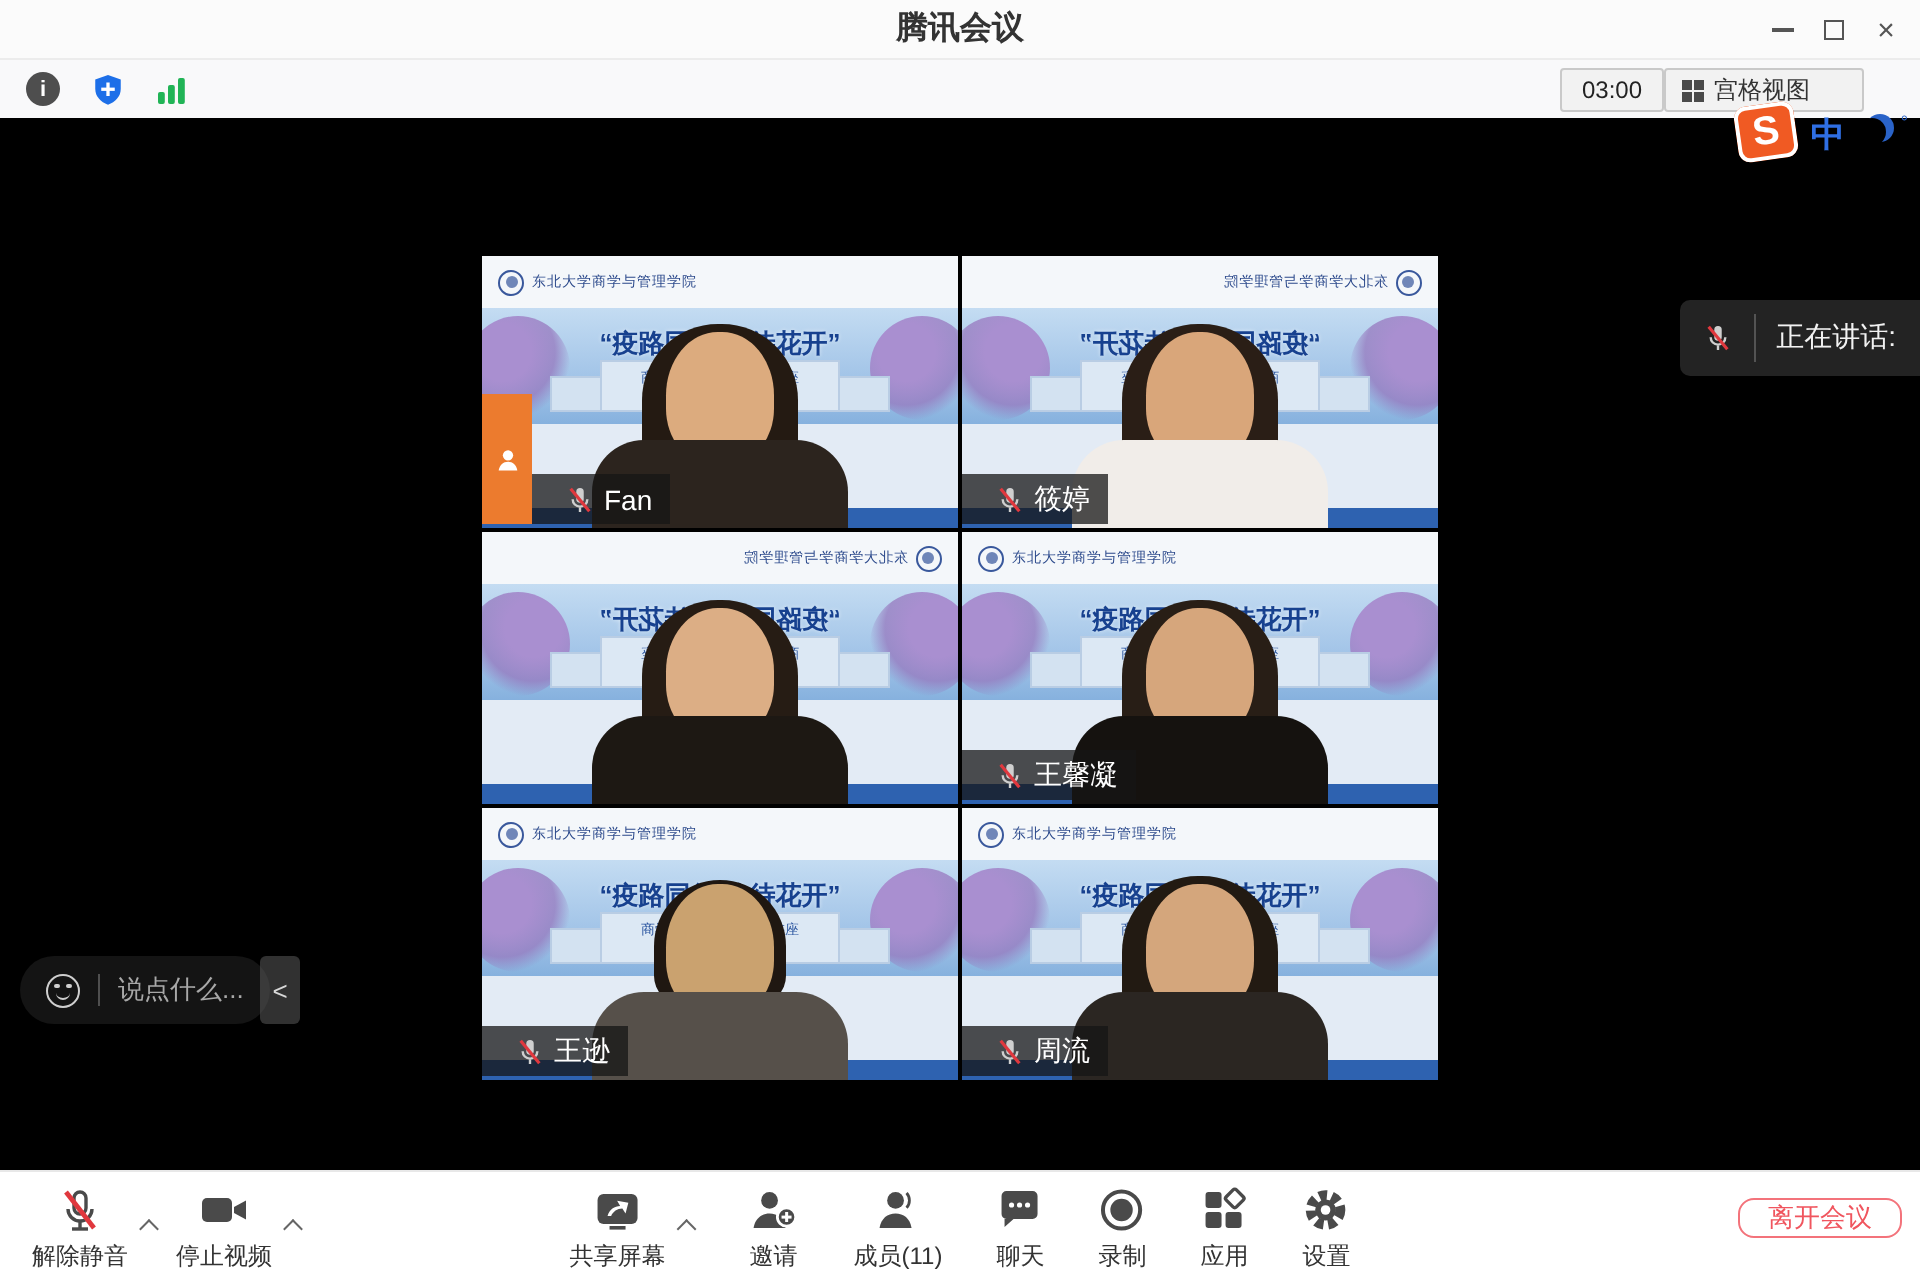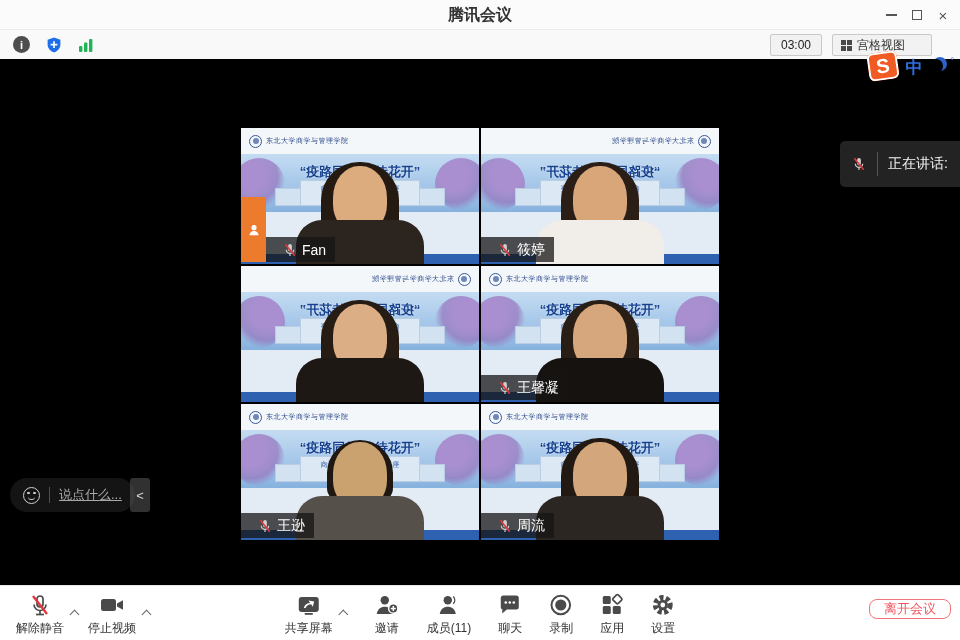--- a/index.html
+++ b/index.html
@@ -14,21 +14,21 @@
   .win-btn { width:26px; height:26px; display:flex; align-items:center; justify-content:center; cursor:default; }
   .ic-min { width:11px; height:2px; background:#555; }
   .ic-max { width:10px; height:10px; border:1.6px solid #555; }
   .ic-close { font-size:15px; color:#555; line-height:1; }
 
   
   .subbar { position:absolute; left:0; top:30px; width:960px; height:29px; background:#f9f9fa; }
   .subbar-left { position:absolute; left:10px; top:3px; display:flex; gap:9px; align-items:center; }
   .sq-hover { width:23px; height:23px; display:flex; align-items:center; justify-content:center; }
   .ic-info { width:17px; height:17px; border-radius:50%; background:#4e4e4e; color:#fff; font-size:11px; font-weight:bold; display:flex; align-items:center; justify-content:center; }
-  .subbar-right { position:absolute; right:28px; top:4px; display:flex; gap:10px; align-items:center; }
+  .subbar-right { position:absolute; right:28px; top:4px; display:flex; gap:0; align-items:center; }
   .timer-box { width:52px; height:22px; border:1px solid #c9c9c9; background:#f2f2f2; border-radius:2px; font-size:12px; color:#222; display:flex; align-items:center; justify-content:center; }
   .gridview-btn { height:22px; border:1px solid #c9c9c9; background:#f2f2f2; border-radius:2px; font-size:12px; color:#333; display:flex; align-items:center; gap:5px; padding:0 26px 0 8px; }
   .ic-grid { width:11px; height:11px; display:grid; grid-template-columns:5px 5px; grid-template-rows:5px 5px; gap:1px; }
   .ic-grid i { background:#4a4a4a; }
   .fullscreen-ic { position:absolute; right:18px; top:47px; }
   
   .ime { position:absolute; right:6px; top:20px; display:flex; align-items:flex-start; gap:7px; z-index:40; }
   .sogou-s { width:30px; height:28px; background:#f05a23; border-radius:6px; transform:rotate(-8deg); color:#fff; font-weight:bold; font-size:20px; display:flex; align-items:center; justify-content:center; box-shadow:0 0 0 2px #fff inset; margin-top:2px; }
   .ime-lang { color:#2f6fe4; font-weight:bold; font-size:17px; margin-top:6px; }
   .ime-moon { width:14px; height:14px; border-radius:50%; box-shadow:4px -2px 0 0 #2a63c8; margin-top:9px; }
@@ -67,31 +67,31 @@
   .face { position:absolute; bottom:32px; left:50%; transform:translateX(-50%); width:54px; height:66px; background:var(--skin,#dbab80); border-radius:48% 48% 42% 42%; }
 
   
   .name-tag { position:absolute; left:0; bottom:2px; display:flex; align-items:stretch; z-index:3; }
   .host-badge { display:none; width:25px; background:#ec7b2e; align-items:center; justify-content:center; }
   .tile.host .host-badge { display:flex; }
   .tag-body { display:flex; align-items:center; gap:4px; background:rgba(22,22,22,.75); padding:0 9px 0 16px; height:25px;margin-top:40px; }
   .pname { color:#fff; font-size:14px; white-space:nowrap; }
 
   
-  .speaking { position:absolute; right:0; top:82px; height:46px; display:flex; align-items:center; background:rgba(38,38,38,.92); border-radius:5px 0 0 5px; z-index:6; }
+  .speaking { position:absolute; right:0; top:91px; height:38px; display:flex; align-items:center; background:rgba(38,38,38,.92); border-radius:5px 0 0 5px; z-index:6; }
   .speaking .mic-cell { display:flex; align-items:center; justify-content:center; width:38px; height:24px; border-right:1px solid rgba(255,255,255,.22); }
   .speaking .sp-label { color:#f2f2f2; font-size:14px; padding:0 12px 0 10px; white-space:nowrap; }
 
   
   .chat-pill { position:absolute; left:10px; top:419px; height:34px; background:rgba(25,25,25,.82); border-radius:17px; display:flex; align-items:center; padding:0 13px; gap:9px; z-index:6; }
   .smiley { width:17px; height:17px; border-radius:50%; border:1.6px solid #cfcfcf; position:relative; }
   .smiley:before { content:""; position:absolute; left:3px; top:4px; width:2.5px; height:2.5px; background:#cfcfcf; border-radius:50%; box-shadow:6px 0 0 #cfcfcf; }
   .smiley:after { content:""; position:absolute; left:3.5px; bottom:3px; width:7px; height:3px; border-bottom:1.7px solid #cfcfcf; border-radius:0 0 6px 6px; }
   .chat-div { width:1px; height:16px; background:rgba(255,255,255,.25); }
-  .chat-ph { color:#a8a8a8; font-size:13px; white-space:nowrap;text-decoration:underline; }
+  .chat-ph { color:#a8a8a8; font-size:13px; white-space:nowrap; }
   .pager-left { position:absolute; left:130px; top:419px; width:20px; height:34px; background:rgba(90,90,90,.55); border-radius:3px; color:#d8d8d8; font-size:13px; display:flex; align-items:center; justify-content:center; z-index:6; }
 
   
   .bottombar { position:absolute; left:0; top:585px; width:960px; height:55px; background:#fff; border-top:1px solid #e8e8e8; }
   .tb-btn { display:flex; flex-direction:column; align-items:center; gap:3px; color:#333; font-size:12px; cursor:default; }
   .tb-ic { height:24px; display:flex; align-items:flex-end; justify-content:center; }
   .caret { width:7px; height:7px; border-left:1.6px solid #666; border-top:1.6px solid #666; transform:rotate(45deg); margin:18px 0 0 7px; }
   .tb-left { position:absolute; left:16px; top:7px; display:flex; align-items:center; gap:10px; }
   .tb-center { position:absolute; left:50%; top:7px; transform:translateX(-50%); display:flex; align-items:flex-start; gap:27px; }
   .grp { display:flex; align-items:flex-start; }

